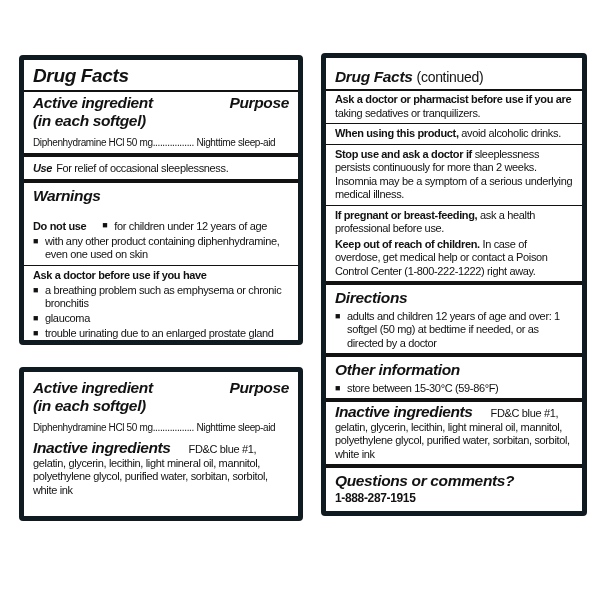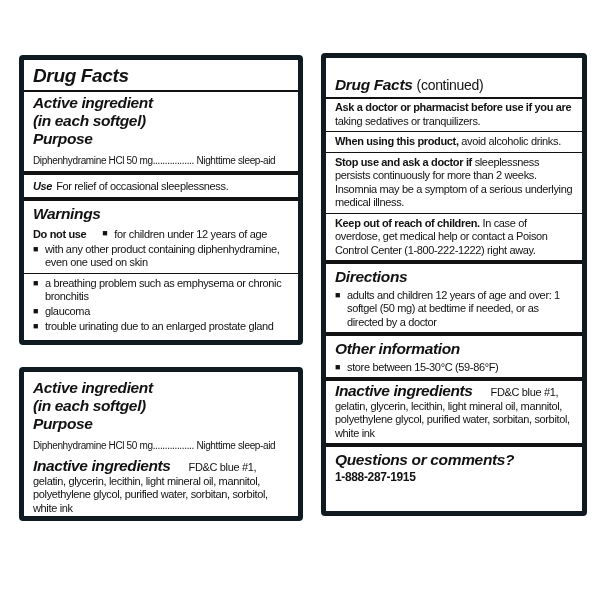--- a/index.html
+++ b/index.html
@@ -19,29 +19,29 @@
   .box-left1{left:19px;top:55px;width:284px;height:290px;}
   .box-left2{left:19px;top:367px;width:284px;height:154px;}
   .box-right{left:321px;top:53px;width:266px;height:463px;}
   .df-title{font-style:italic;font-weight:bold;font-size:19px;line-height:26px;}
   .df-title-sm{font-style:italic;font-weight:bold;font-size:15.5px;line-height:22px;display:inline;}
   .title-suffix{font-style:normal;font-weight:normal;font-size:14px;letter-spacing:-0.3px;}
   .rule{height:0;border-top:2px solid #121212;margin:1px -9px 2px -9px;}
   .bar{height:4px;background:#121212;margin:3px -9px 3px -9px;}
   .thinrule{height:0;border-top:1.5px solid #121212;margin:3px -9px 3px -9px;}
   .sec-head{font-style:italic;font-weight:bold;font-size:15.5px;line-height:20px;}
-  .active-head-row{display:flex;justify-content:space-between;align-items:flex-start;margin-top:2px;flex-direction:column;}
+  .active-head-row{display:flex;justify-content:space-between;align-items:flex-start;margin-top:2px;}
   .active-head{font-style:italic;font-weight:bold;font-size:15.5px;line-height:18px;}
   .purpose{font-style:italic;font-weight:bold;font-size:15.5px;line-height:18px;text-align:right;}
   .body-txt{font-size:11px;line-height:13.5px;}
   .ing-row{font-size:10px;line-height:15px;margin-top:5px;}
   .use-row{font-size:11px;line-height:16px;margin:1px 0 2px 0;}
   .use-label{font-style:italic;font-weight:bold;font-size:11px;margin-right:4px;}
   .bold{font-weight:bold;}
-  .dnu-row{display:flex;font-size:11px;line-height:14px;margin-top:3px;}
+  .dnu-row{display:flex;font-size:11px;line-height:14px;margin-top:13px;}
   .dnu-label{font-weight:bold;margin-right:16px;white-space:nowrap;}
   .bullet-item{display:flex;font-size:11px;line-height:13.5px;margin-top:1.5px;}
   .bullet{width:12px;flex:0 0 12px;font-size:9px;line-height:13.5px;}
   .para{font-size:11px;line-height:13.5px;margin:2px 0;}
   .inactive-head{font-style:italic;font-weight:bold;font-size:15.5px;letter-spacing:-0.4px;margin-right:18px;}
   .phone{font-weight:bold;font-size:12px;line-height:15px;} .mt4{margin-top:4px;} .mt6{margin-top:6px;}
 </style>
 </head>
 <body>
 
@@ -76,20 +76,21 @@
       <div class="dnu-row">
         <span class="dnu-label">Do not use</span>
         <span class="bullet">■</span>
         <span>for children under 12 years of age</span>
       </div>
       <div class="bullet-item">
         <span class="bullet">■</span>
         <span>with any other product containing diphenhydramine, even one used on skin</span>
       </div>
       <div class="thinrule"></div>
+      <div class="body-txt bold">Ask a doctor before use if you have</div>
       <div class="bullet-item">
         <span class="bullet">■</span>
         <span>a breathing problem such as emphysema or chronic bronchitis</span>
       </div>
       <div class="bullet-item">
         <span class="bullet">■</span>
         <span>glaucoma</span>
       </div>
       <div class="bullet-item">
         <span class="bullet">■</span>
@@ -109,21 +110,21 @@
     <div class="ing-row">
       <span>Diphenhydramine HCl 50 mg</span><span>.................</span>
       <span>Nighttime sleep-aid</span>
     </div>
     <div class="para mt6">
       <span class="inactive-head">Inactive ingredients</span><span>FD&amp;C blue #1, gelatin, glycerin, lecithin, light mineral oil, mannitol, polyethylene glycol, purified water, sorbitan, sorbitol, white ink</span>
     </div>
   </div>
 
   <div class="box box-right">
-    <div style="line-height:22px;margin-top:13px;">
+    <div style="line-height:22px;margin-top:5px;">
       <span class="df-title-sm">Drug Facts</span>
       <span class="title-suffix">(continued)</span>
     </div>
     <div class="rule"></div>
 
     <div class="para">
       <span class="bold">Ask a doctor or pharmacist before use if you are</span>
       <span>taking sedatives or tranquilizers.</span>
     </div>
     <div class="thinrule"></div>
@@ -133,20 +134,24 @@
       <span>avoid alcoholic drinks.</span>
     </div>
     <div class="thinrule"></div>
 
     <div class="para">
       <span class="bold">Stop use and ask a doctor if</span>
       <span>sleeplessness persists continuously for more than 2 weeks. Insomnia may be a symptom of a serious underlying medical illness.</span>
     </div>
     <div class="thinrule"></div>
 
+    <div class="para">
+      <span class="bold">If pregnant or breast-feeding,</span>
+      <span>ask a health professional before use.</span>
+    </div>
     <div class="para">
       <span class="bold">Keep out of reach of children.</span>
       <span>In case of overdose, get medical help or contact a Poison Control Center (1-800-222-1222) right away.</span>
     </div>
 
     <div class="bar"></div>
 
     <div>
       <div class="sec-head">Directions</div>
       <div class="bullet-item">

